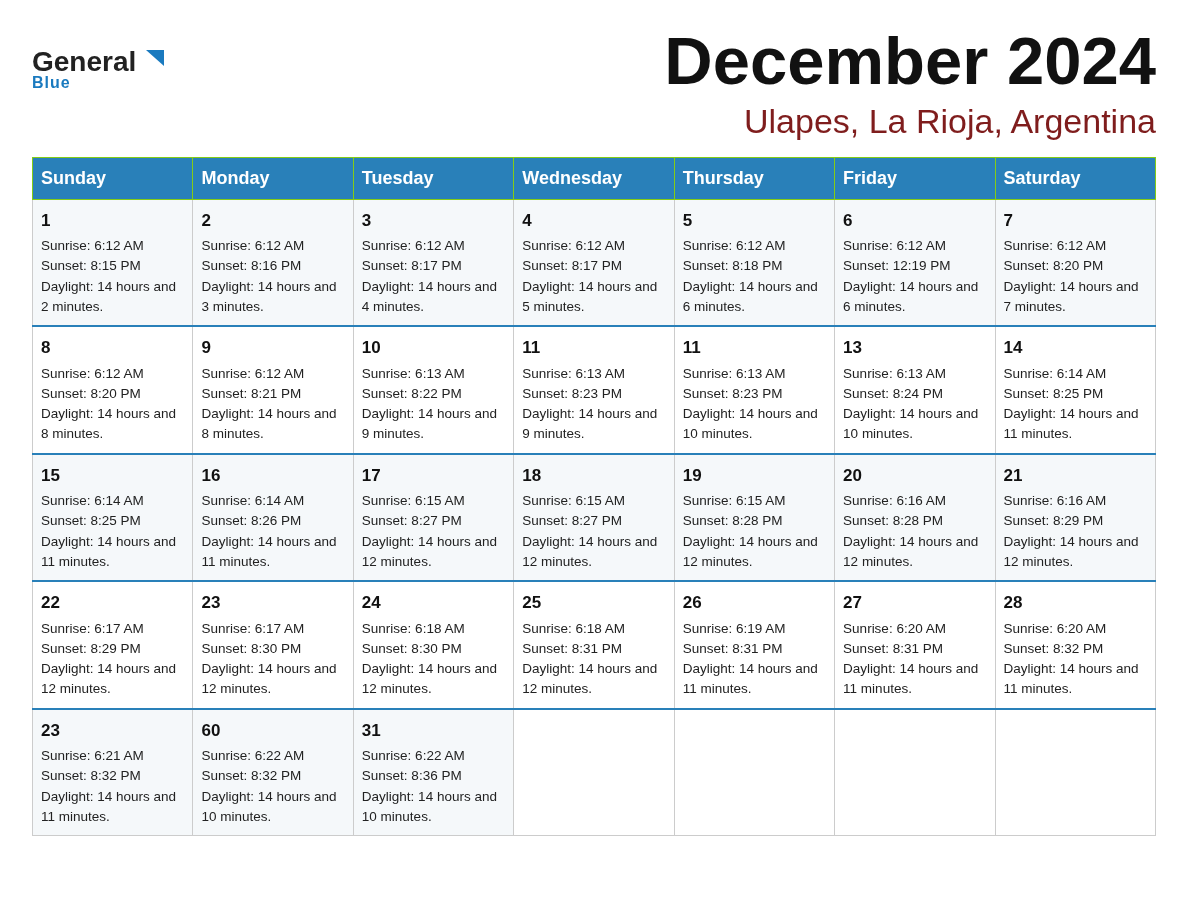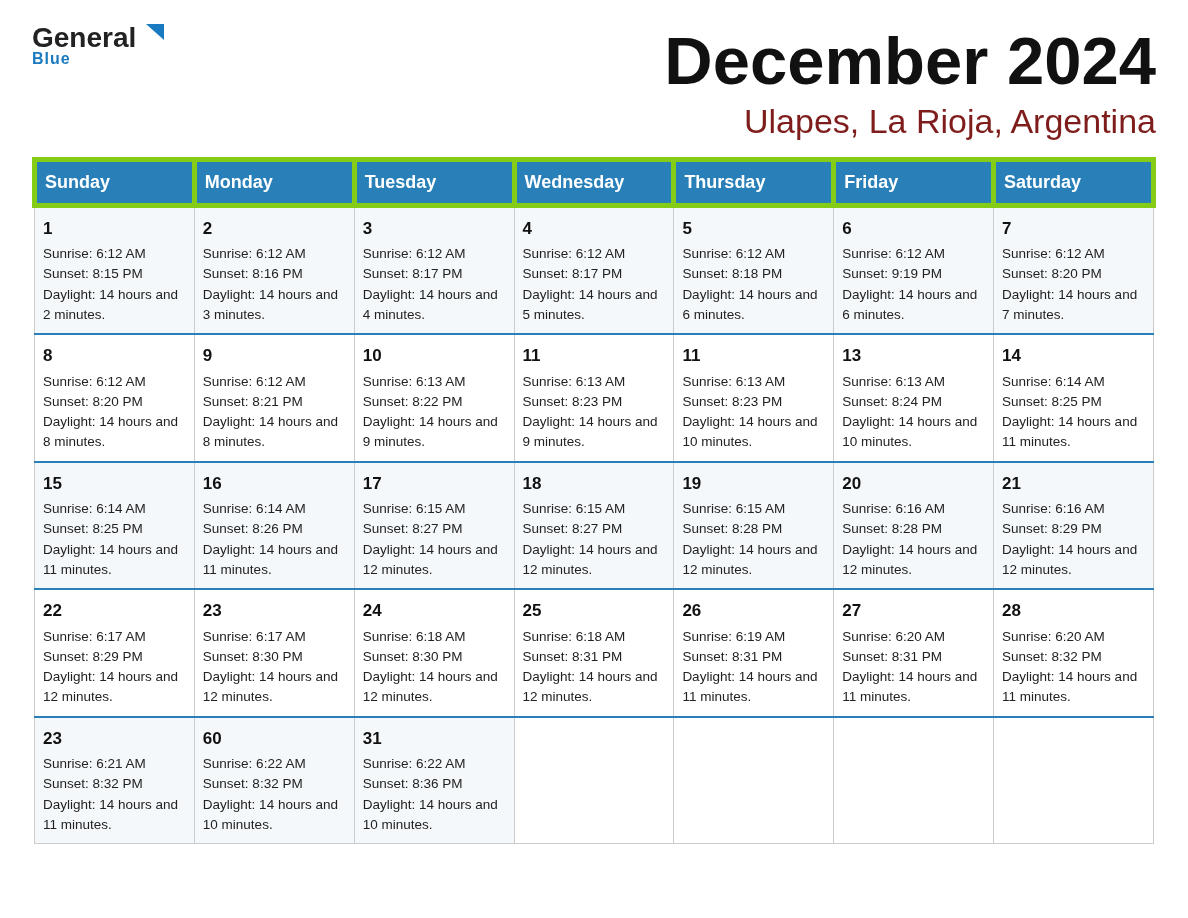--- a/index.html
+++ b/index.html
@@ -54,21 +54,21 @@
       border-collapse: collapse;
       table-layout: fixed;
     }
     thead tr th {
       background-color: #2980b9;
       color: #fff;
       padding: 10px 8px;
       font-size: 18px;
       font-weight: bold;
       text-align: left;
-      border: 5px solid #84cc16;
+      border: 1px solid #84cc16;
     }
     tbody tr td {
       vertical-align: top;
       padding: 8px;
       font-size: 13.5px;
       color: #222;
       border: 1px solid #ccc;
       line-height: 1.5;
       height: 110px;
     }
@@ -90,21 +90,21 @@
     }
     .row-border-top td {
       border-top: 2px solid #2980b9;
     }
   </style>
 </head>
 <body>
 
 <div class="header">
   <div class="logo">
-    <div style="display:flex;">
+    <div style="display:flex;align-items:center;margin-top:24px;">
       <span class="logo-text">General</span>
       <svg width="28" height="28" viewBox="0 0 28 28" style="margin-left:2px;margin-top:-4px;">
         <polygon points="8,4 26,4 26,20" fill="#1a7abf"></polygon>
       </svg>
     </div>
     <div class="logo-blue-line">Blue</div>
   </div>
   <div class="title-block">
     <h1>December 2024</h1>
     <h2>Ulapes, La Rioja, Argentina</h2>
@@ -151,21 +151,21 @@
         </td>
         <td>
           <span class="day-number">5</span>
           <div>Sunrise: 6:12 AM</div>
           <div>Sunset: 8:18 PM</div>
           <div>Daylight: 14 hours and 6 minutes.</div>
         </td>
         <td>
           <span class="day-number">6</span>
           <div>Sunrise: 6:12 AM</div>
-          <div>Sunset: 9:19 PM</div>
+          <div>Sunset: 12:19 PM</div>
           <div>Daylight: 14 hours and 6 minutes.</div>
         </td>
         <td>
           <span class="day-number">7</span>
           <div>Sunrise: 6:12 AM</div>
           <div>Sunset: 8:20 PM</div>
           <div>Daylight: 14 hours and 7 minutes.</div>
         </td>
       </tr>
       <tr class="row-border-top">

